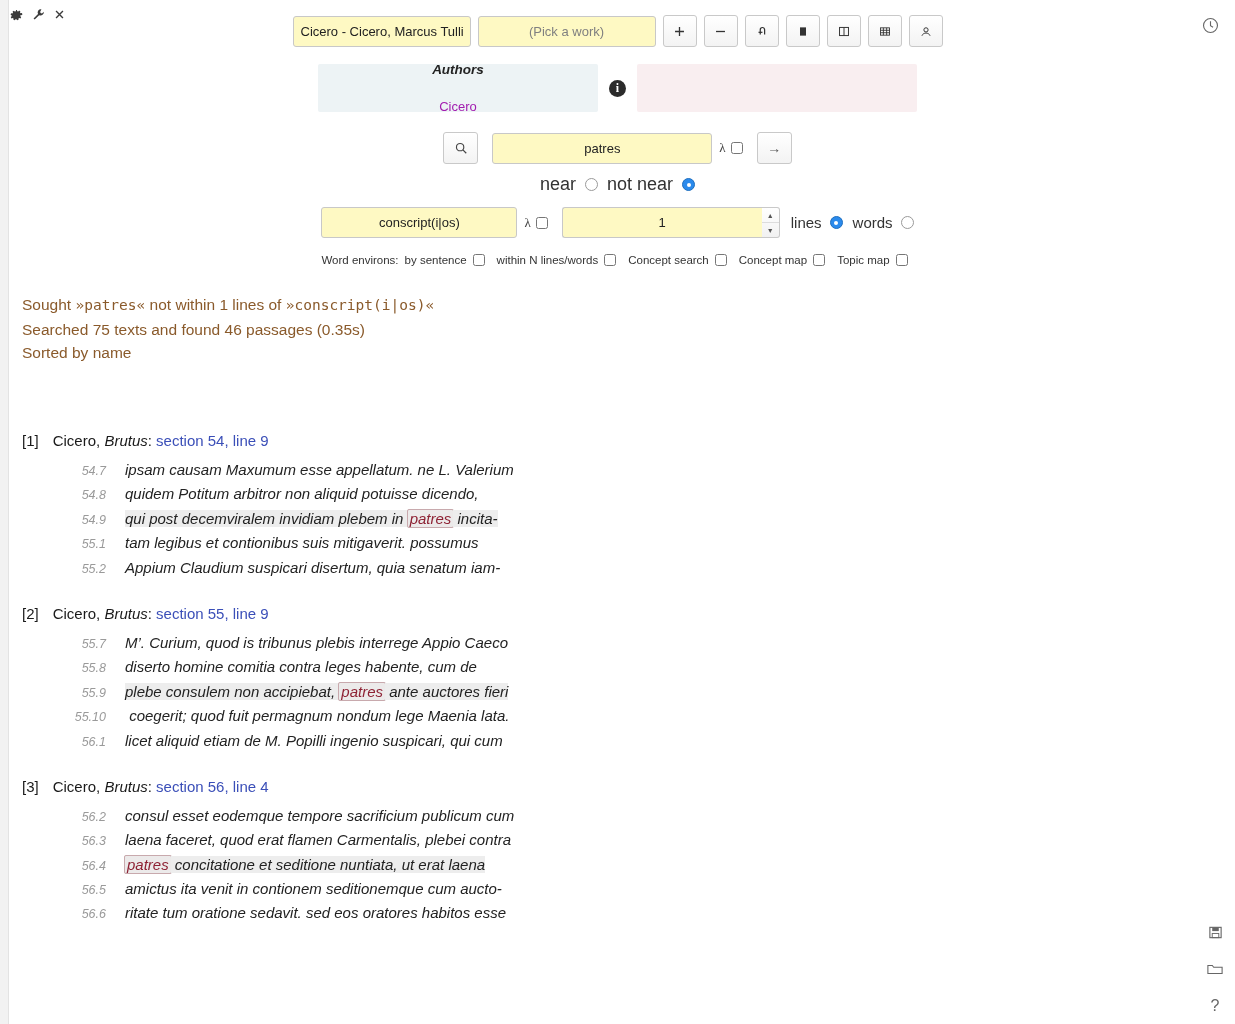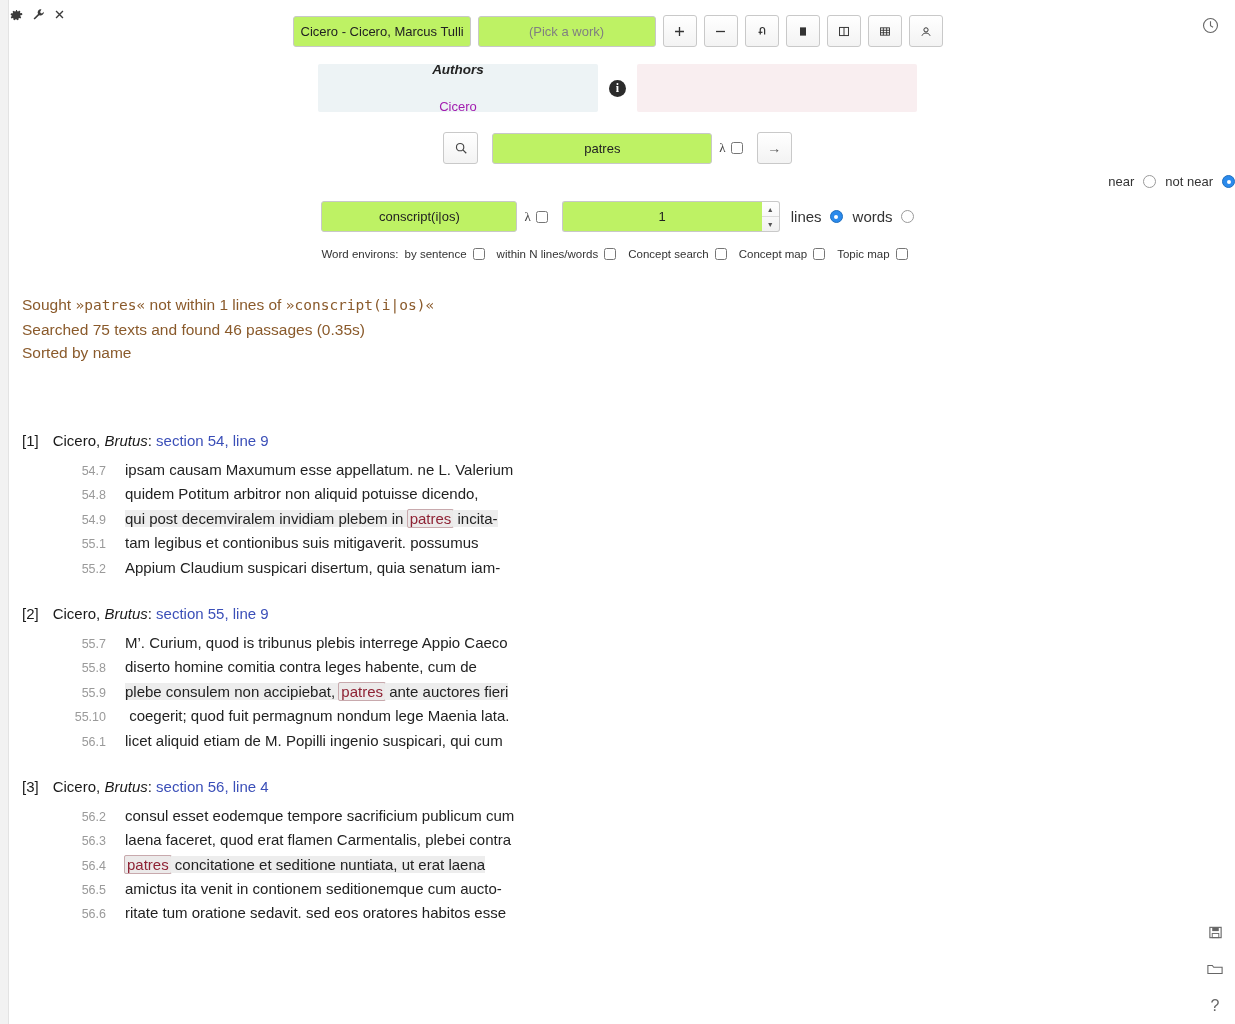--- a/index.html
+++ b/index.html
@@ -43,21 +43,21 @@
   
   .header-wrap {
     position: absolute; left: 0; top: 0; width: 1235px;
   }
   .row-authorwork {
     display: flex; justify-content: center; align-items: center;
     gap: 7px; padding-top: 15px;
   }
   .txt-input {
     height: 31px; border: 1px solid #c8c8c8; border-radius: 3px;
-    background: #bef264; font-size: 13px; color: #222;
+    background: #fef9c3; font-size: 13px; color: #222;
     padding: 0 8px; text-align: center; outline: none;
     font-family: "Liberation Sans", sans-serif;
   }
   #author-select { width: 178px; text-align: left; padding-left: 7px;
     white-space: nowrap; overflow: hidden; text-overflow: clip;
     line-height: 29px; }
   #work-select { width: 178px; color: #808080; line-height: 29px; text-align: center; }
 
   .sq-btn {
     width: 34px; height: 32px; border: 1px solid #c9c9c9; border-radius: 3px;
@@ -107,22 +107,22 @@
   }
   .arrow-btn {
     width: 35px; height: 32px; border: 1px solid #c9c9c9; border-radius: 3px;
     background: linear-gradient(#ffffff, #f3f3f3);
     display: flex; align-items: center; justify-content: center;
     margin-left: 14px; font-size: 14px; color: #555; cursor: pointer;
   }
 
   
   .row-near {
-    display: flex; justify-content: flex-end; align-items: center;
-    gap: 9px; margin-top: 10px; font-size: 13px; color: #333;
+    display: flex; justify-content: center; align-items: center;
+    gap: 9px; margin-top: 10px; font-size: 18px; color: #333;
   }
   .radio {
     width: 13px; height: 13px; border-radius: 50%;
     border: 1px solid #9a9a9a; background: #fff; display: inline-block;
     position: relative; cursor: pointer;
   }
   .radio.on { background: #2a8aec; border-color: #1f6fbf; }
   .radio.on::after {
     content: ""; position: absolute; left: 3.5px; top: 3.5px;
     width: 4px; height: 4px; border-radius: 50%; background: #fff;
@@ -164,21 +164,21 @@
   .summary .l1 { margin-bottom: 1px; }
 
   .entry { margin-top: 0; }
   .entry-title {
     font-size: 15px; color: #1a1a1a; margin-bottom: 12px;
   }
   .entry-title .idx { color: #1a1a1a; margin-right: 14px; }
   .entry-title .work { font-style: italic; }
   .entry-title .cite { color: #3b4fb8; cursor: pointer; }
 
-  .lines { margin-left: 36px; }
+  .lines { margin-left: 36px; font-style: italic; }
   .line { display: flex; align-items: baseline; height: 24.4px; }
   .ln {
     width: 48px; text-align: right; color: #9a9a9a; font-size: 12.5px;
     margin-right: 19px; flex: none;
   }
   .ltxt { font-size: 15px; color: #222; white-space: pre; }
   .hit {
     color: #8e2234; background: #eceaea;
     border: 1px solid #c8a9ad; border-radius: 2px;
     padding: 0 2px; margin: 0 -1px;

